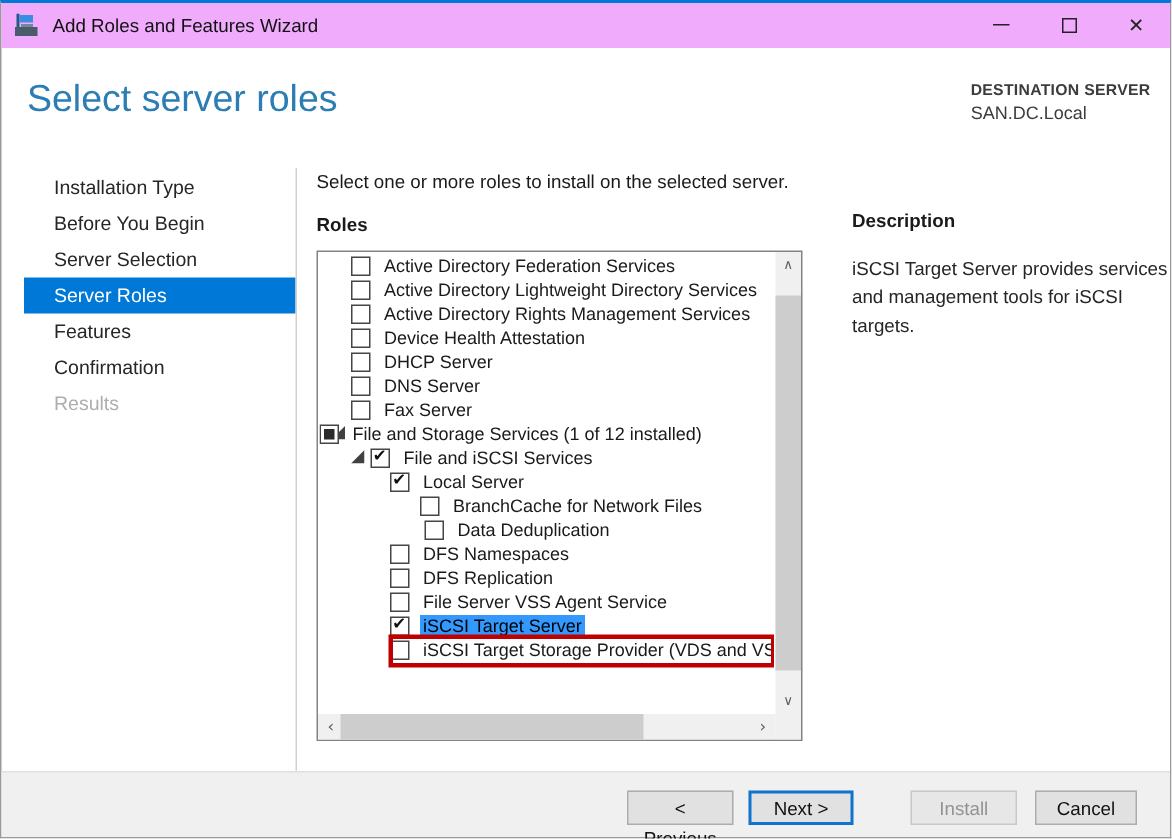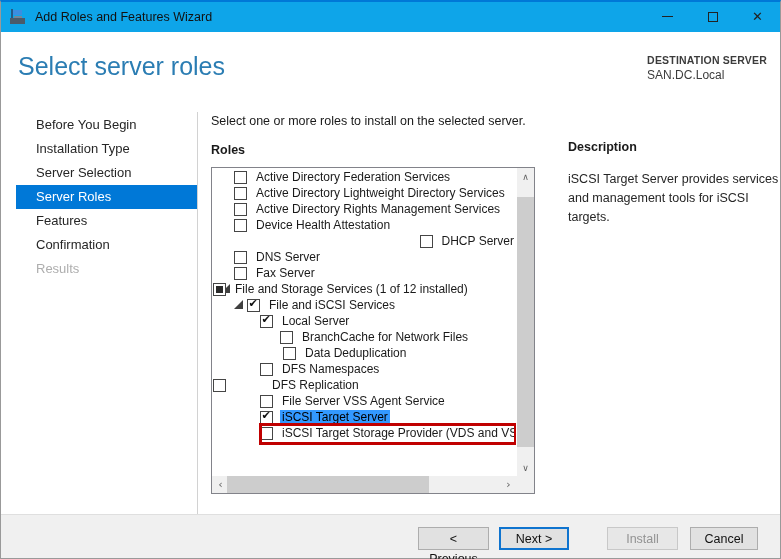--- a/index.html
+++ b/index.html
@@ -2,21 +2,21 @@
 <html><head>
 <meta charset="utf-8">
 <style>
   html,body {margin:0; padding:0;}
   body {width:781px; height:559px; position:relative; overflow:hidden;
         font-family:"Liberation Sans", sans-serif; background:#fff;}
   .window {position:absolute; inset:0; box-sizing:border-box; background:#fff;
            border:1px solid #999; border-top:2px solid #0078d7;}
 
   
-  .titlebar {position:absolute; left:0; top:0; right:0; height:30px; background:#0ea5e9;}
+  .titlebar {position:absolute; left:0; top:0; right:0; height:30px; background:#f0abfc;}
   .app-icon {position:absolute; left:9px; top:7px; width:16px; height:16px;}
   .window-title {position:absolute; left:34px; top:8px; font-size:12.5px; color:#111;}
   .controls {position:absolute; right:0; top:0; display:flex; height:29px;}
   .ctrl {width:45px; height:29px; display:flex; align-items:center; justify-content:center; cursor:pointer;}
   .min-glyph {width:11px; height:1px; background:#222;}
   .max-glyph {width:10px; height:10px; border:1px solid #222; box-sizing:border-box;}
   .close-glyph {font-size:13px; color:#222; line-height:1;}
 
   
   .page-title {position:absolute; left:17px; top:50px; font-size:25px; color:#2b7db3; font-weight:400;}
@@ -102,22 +102,22 @@
     </div>
   </div>
 
   <div class="page-title">Select server roles</div>
   <div class="dest">
     <div class="dest-label">DESTINATION SERVER</div>
     <div class="dest-value">SAN.DC.Local</div>
   </div>
 
   <div class="sidebar" id="sidebar">
+      <div class="side-item">Installation Type</div>
       <div class="side-item">Before You Begin</div>
-      <div class="side-item">Installation Type</div>
       <div class="side-item">Server Selection</div>
       <div class="side-item selected">Server Roles</div>
       <div class="side-item">Features</div>
       <div class="side-item">Confirmation</div>
       <div class="side-item disabled">Results</div>
     </div>
   <div class="v-divider"></div>
 
   <div class="instruction">Select one or more roles to install on the selected server.</div>
   <div class="roles-label">Roles</div>
@@ -134,21 +134,21 @@
           <span class="row-label">Active Directory Lightweight Directory Services</span>
         </div>
         <div class="tree-row" style="padding-left: 21px;">
           <span class="cbx"></span>
           <span class="row-label">Active Directory Rights Management Services</span>
         </div>
         <div class="tree-row" style="padding-left: 21px;">
           <span class="cbx"></span>
           <span class="row-label">Device Health Attestation</span>
         </div>
-        <div class="tree-row" style="padding-left: 21px; justify-content: flex-end;">
+        <div class="tree-row" style="padding-left: 21px;">
           <span class="cbx"></span>
           <span class="row-label">DHCP Server</span>
         </div>
         <div class="tree-row" style="padding-left: 21px;">
           <span class="cbx"></span>
           <span class="row-label">DNS Server</span>
         </div>
         <div class="tree-row" style="padding-left: 21px;">
           <span class="cbx"></span>
           <span class="row-label">Fax Server</span>
@@ -176,21 +176,21 @@
           <span class="row-label">BranchCache for Network Files</span>
         </div>
         <div class="tree-row" style="padding-left: 70px; align-items: center;">
           <span class="cbx"></span>
           <span class="row-label">Data Deduplication</span>
         </div>
         <div class="tree-row" style="padding-left: 47px;">
           <span class="cbx"></span>
           <span class="row-label">DFS Namespaces</span>
         </div>
-        <div class="tree-row" style=" gap: 37px;">
+        <div class="tree-row" style="padding-left: 47px;">
           <span class="cbx"></span>
           <span class="row-label">DFS Replication</span>
         </div>
         <div class="tree-row" style="padding-left: 47px;">
           <span class="cbx"></span>
           <span class="row-label">File Server VSS Agent Service</span>
         </div>
         <div class="tree-row" style="padding-left: 47px;">
           <span class="cbx checked"></span>
           <span class="row-label selected">iSCSI Target Server</span>

